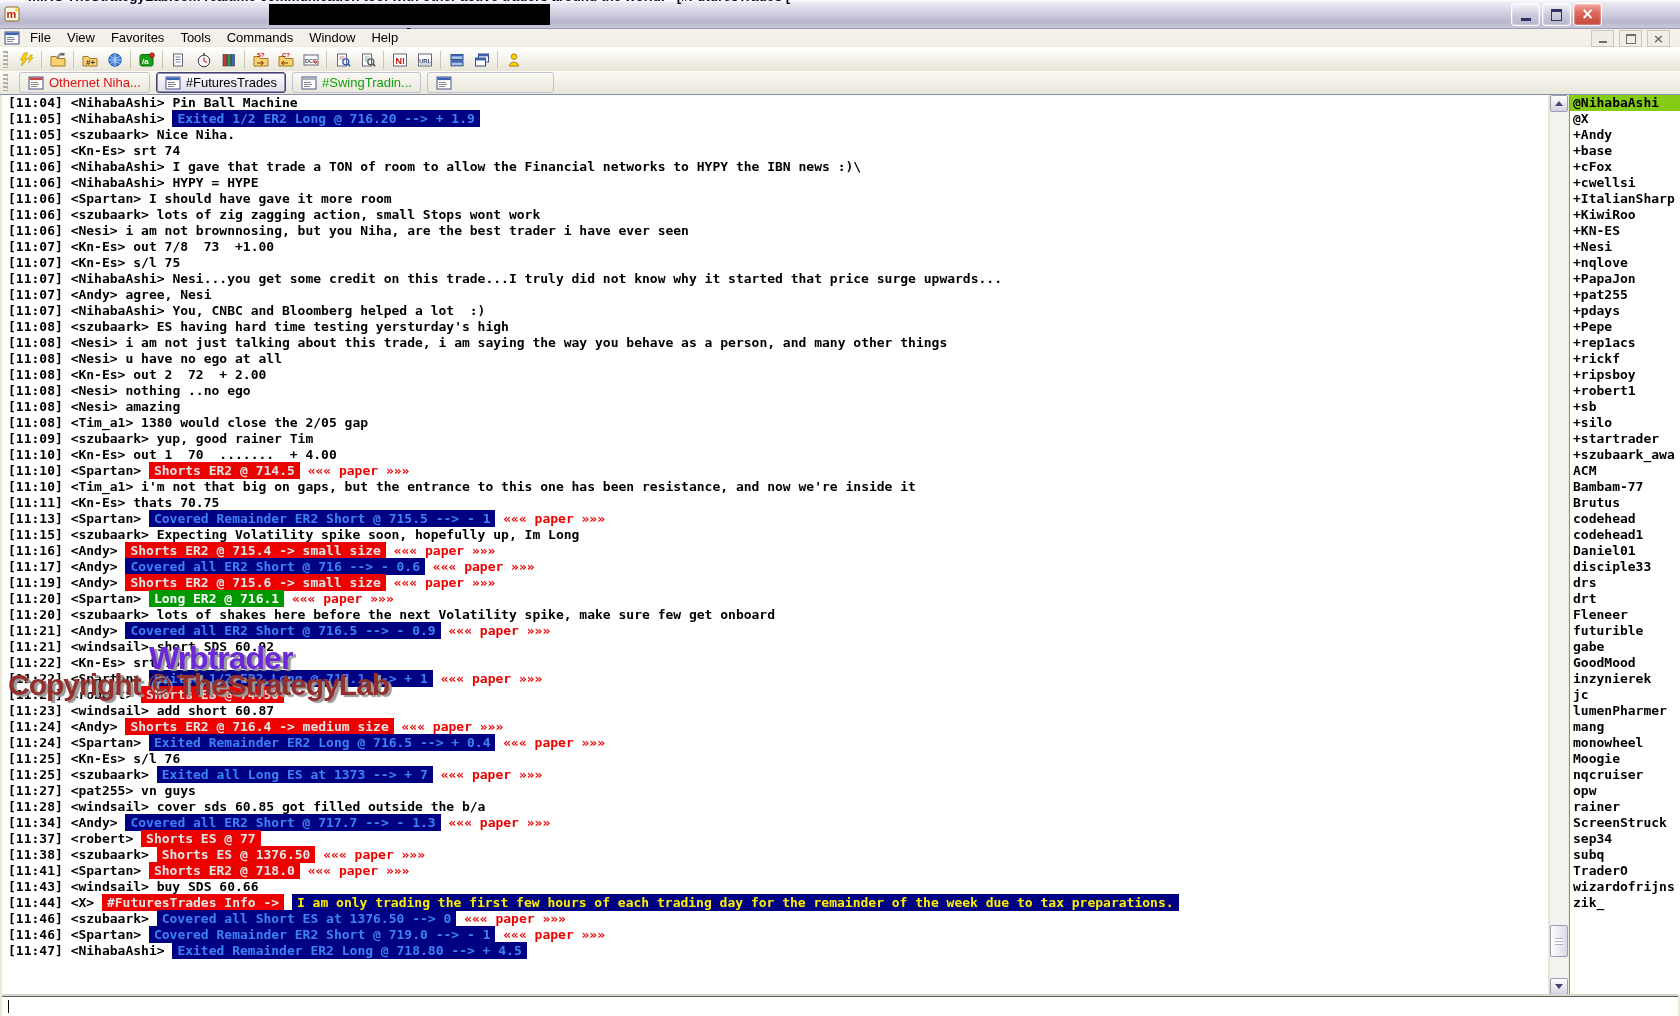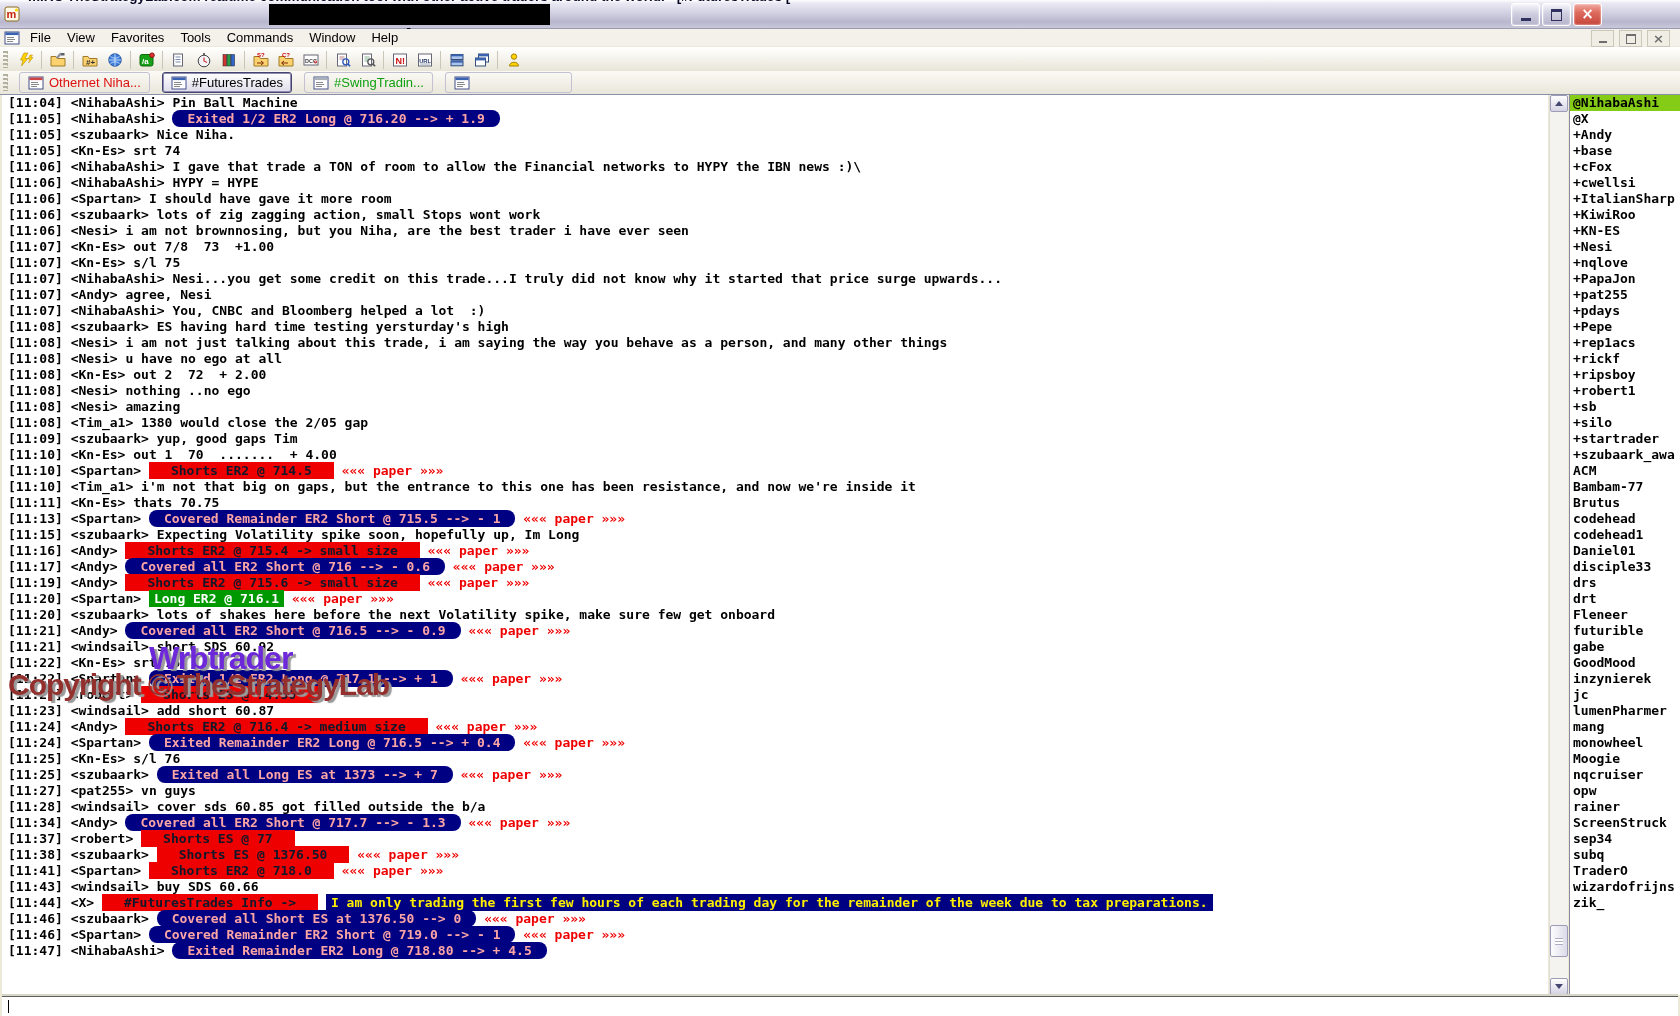--- a/index.html
+++ b/index.html
@@ -42,22 +42,22 @@
     background:linear-gradient(180deg,#fbfaf5,#e9e6da);border-bottom:1px solid #c9c6ba;}
   .tab{display:flex;align-items:center;gap:5px;height:19px;padding:0 8px;font-size:13px;
     border:1px solid #c2c0d2;border-radius:3px;background:transparent;cursor:default;white-space:nowrap;}
   .tab.active{border:1px solid #44446e;box-shadow:0 0 0 1px #8d8bb4 inset;background:linear-gradient(180deg,#ffffff,#dedce9);}
 
   
   .mdi-topline{position:absolute;left:0;top:94px;width:1680px;height:1px;background:#8b90a8;}
   .chatarea{position:absolute;left:2px;top:95px;width:1546px;height:900px;background:#fff;overflow:hidden;
     font:700 13px/16px "DejaVu Sans Mono",monospace;color:#000;}
   .chat-row{white-space:pre;height:16px;padding-left:6px;}
-  .seg-navy{background:var(--navy,#000083);color:#fca5a5;padding:1px 15px;border-radius:8px;}
-  .seg-red{background:var(--red,#ee0000);color:#0f172a;padding:1px 22px;}
+  .seg-navy{background:var(--navy,#000083);color:#3b82f6;padding:1px 5px;}
+  .seg-red{background:var(--red,#ee0000);color:#e5e5e5;padding:1px 5px;}
   .seg-green{background:var(--green,#009a00);color:#fff;padding:1px 5px;}
   .seg-navyYellow{background:var(--navy,#000083);color:var(--info_yellow,#ffef00);padding:1px 5px;}
   .seg-paper{color:var(--paper,#ee0000);}
   .seg-plain{color:#000;}
 
   
   .wm-green{position:absolute;left:149px;top:640px;font:700 32px "Liberation Sans",sans-serif;letter-spacing:-1px;
     color:#6d28d9;text-shadow:3px 2px 1px #9a9a9a;z-index:5;}
   .wm-red{position:absolute;left:8px;top:668px;font:700 30px "Liberation Sans",sans-serif;letter-spacing:-1px;
     color:#93302e;text-shadow:3px 2px 1px #9a9a9a;z-index:5;}
@@ -318,21 +318,21 @@
               <circle cx="8" cy="4.6" r="2.7" fill="#ffd400" stroke="#a88000"></circle>
               <path d="M3.5 14 c0-5 9-5 9 0 Z" fill="#ffd400" stroke="#a88000"></path>
             </svg>
           </span>
         </span>
       </span>
   </div>
 
   <div class="tabbar">
     <span class="grip"></span>
-    <span id="tabs" style="display:flex;align-items:center;gap:12px;">
+    <span id="tabs" style="display:flex;align-items:center;gap:6px;">
         <span class="tab">
           <span style="display: flex;">
             <svg width="16" height="16" viewBox="0 0 16 16">
               <rect x="1" y="2" width="14" height="12" fill="#fff" stroke="#44518a"></rect>
               <rect x="1.5" y="2.5" width="13" height="2.6" fill="#cc4444"></rect>
               <path d="M3 7.5 h7 M3 9.5 h8 M3 11.5 h6" stroke="#888" stroke-width="1"></path>
             </svg>
           </span>
           <span style="color: rgb(221, 17, 17);">Othernet Niha...</span>
         </span>
@@ -385,21 +385,21 @@
       <div class="chat-row"><span class="seg-plain">[11:07] </span><span class="seg-plain">&lt;NihabaAshi&gt; </span><span class="seg-plain">Nesi...you get some credit on this trade...I truly did not know why it started that price surge upwards...</span></div>
       <div class="chat-row"><span class="seg-plain">[11:07] </span><span class="seg-plain">&lt;Andy&gt; </span><span class="seg-plain">agree, Nesi</span></div>
       <div class="chat-row"><span class="seg-plain">[11:07] </span><span class="seg-plain">&lt;NihabaAshi&gt; </span><span class="seg-plain">You, CNBC and Bloomberg helped a lot  :)</span></div>
       <div class="chat-row"><span class="seg-plain">[11:08] </span><span class="seg-plain">&lt;szubaark&gt; </span><span class="seg-plain">ES having hard time testing yersturday's high</span></div>
       <div class="chat-row"><span class="seg-plain">[11:08] </span><span class="seg-plain">&lt;Nesi&gt; </span><span class="seg-plain">i am not just talking about this trade, i am saying the way you behave as a person, and many other things</span></div>
       <div class="chat-row"><span class="seg-plain">[11:08] </span><span class="seg-plain">&lt;Nesi&gt; </span><span class="seg-plain">u have no ego at all</span></div>
       <div class="chat-row"><span class="seg-plain">[11:08] </span><span class="seg-plain">&lt;Kn-Es&gt; </span><span class="seg-plain">out 2  72  + 2.00</span></div>
       <div class="chat-row"><span class="seg-plain">[11:08] </span><span class="seg-plain">&lt;Nesi&gt; </span><span class="seg-plain">nothing ..no ego</span></div>
       <div class="chat-row"><span class="seg-plain">[11:08] </span><span class="seg-plain">&lt;Nesi&gt; </span><span class="seg-plain">amazing</span></div>
       <div class="chat-row"><span class="seg-plain">[11:08] </span><span class="seg-plain">&lt;Tim_a1&gt; </span><span class="seg-plain">1380 would close the 2/05 gap</span></div>
-      <div class="chat-row"><span class="seg-plain">[11:09] </span><span class="seg-plain">&lt;szubaark&gt; </span><span class="seg-plain">yup, good gaps Tim</span></div>
+      <div class="chat-row"><span class="seg-plain">[11:09] </span><span class="seg-plain">&lt;szubaark&gt; </span><span class="seg-plain">yup, good rainer Tim</span></div>
       <div class="chat-row"><span class="seg-plain">[11:10] </span><span class="seg-plain">&lt;Kn-Es&gt; </span><span class="seg-plain">out 1  70  .......  + 4.00</span></div>
       <div class="chat-row"><span class="seg-plain">[11:10] </span><span class="seg-plain">&lt;Spartan&gt; </span><span class="seg-red">Shorts ER2 @ 714.5</span> <span class="seg-paper">««« paper »»»</span></div>
       <div class="chat-row"><span class="seg-plain">[11:10] </span><span class="seg-plain">&lt;Tim_a1&gt; </span><span class="seg-plain">i'm not that big on gaps, but the entrance to this one has been resistance, and now we're inside it</span></div>
       <div class="chat-row"><span class="seg-plain">[11:11] </span><span class="seg-plain">&lt;Kn-Es&gt; </span><span class="seg-plain">thats 70.75</span></div>
       <div class="chat-row"><span class="seg-plain">[11:13] </span><span class="seg-plain">&lt;Spartan&gt; </span><span class="seg-navy">Covered Remainder ER2 Short @ 715.5 --&gt; - 1</span> <span class="seg-paper">««« paper »»»</span></div>
       <div class="chat-row"><span class="seg-plain">[11:15] </span><span class="seg-plain">&lt;szubaark&gt; </span><span class="seg-plain">Expecting Volatility spike soon, hopefully up, Im Long</span></div>
       <div class="chat-row"><span class="seg-plain">[11:16] </span><span class="seg-plain">&lt;Andy&gt; </span><span class="seg-red">Shorts ER2 @ 715.4 -&gt; small size</span> <span class="seg-paper">««« paper »»»</span></div>
       <div class="chat-row"><span class="seg-plain">[11:17] </span><span class="seg-plain">&lt;Andy&gt; </span><span class="seg-navy">Covered all ER2 Short @ 716 --&gt; - 0.6</span> <span class="seg-paper">««« paper »»»</span></div>
       <div class="chat-row"><span class="seg-plain">[11:19] </span><span class="seg-plain">&lt;Andy&gt; </span><span class="seg-red">Shorts ER2 @ 715.6 -&gt; small size</span> <span class="seg-paper">««« paper »»»</span></div>
       <div class="chat-row"><span class="seg-plain">[11:20] </span><span class="seg-plain">&lt;Spartan&gt; </span><span class="seg-green">Long ER2 @ 716.1</span> <span class="seg-paper">««« paper »»»</span></div>

